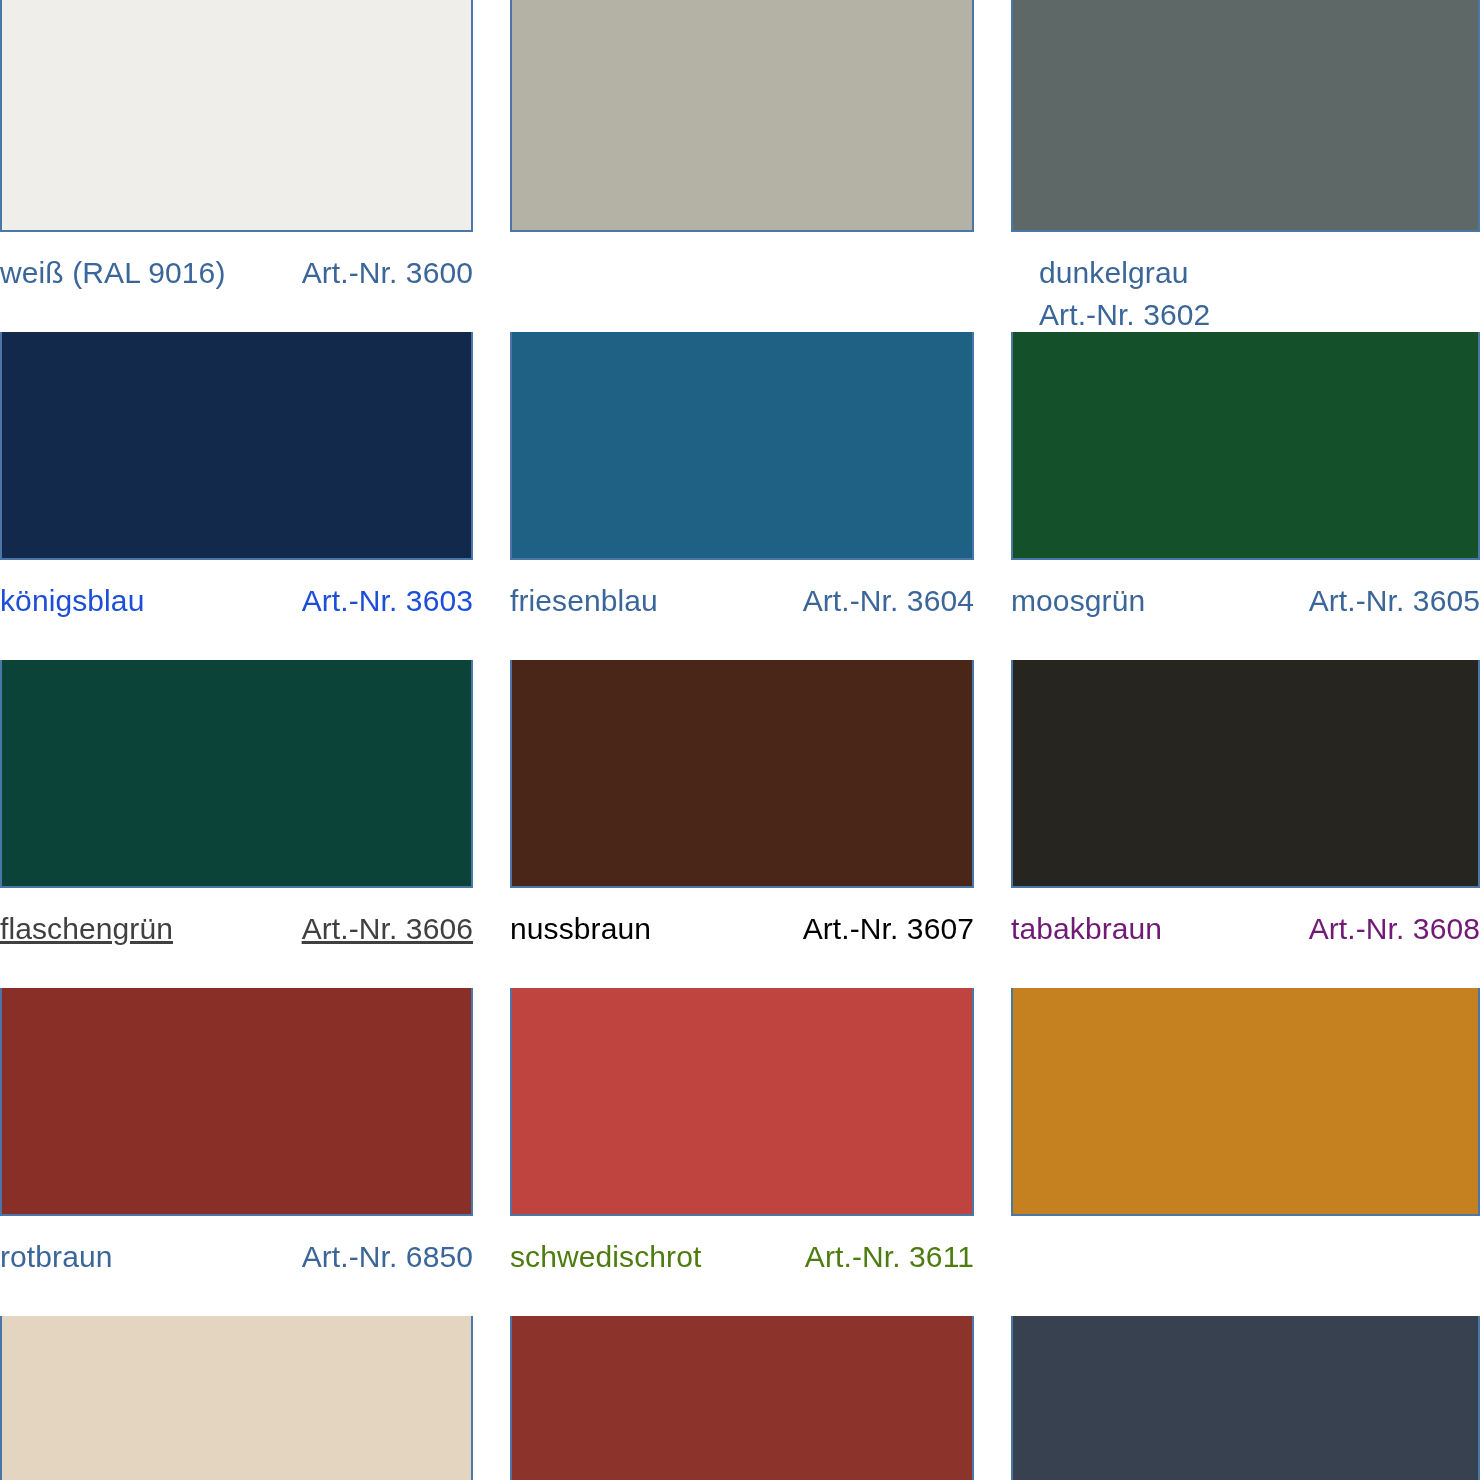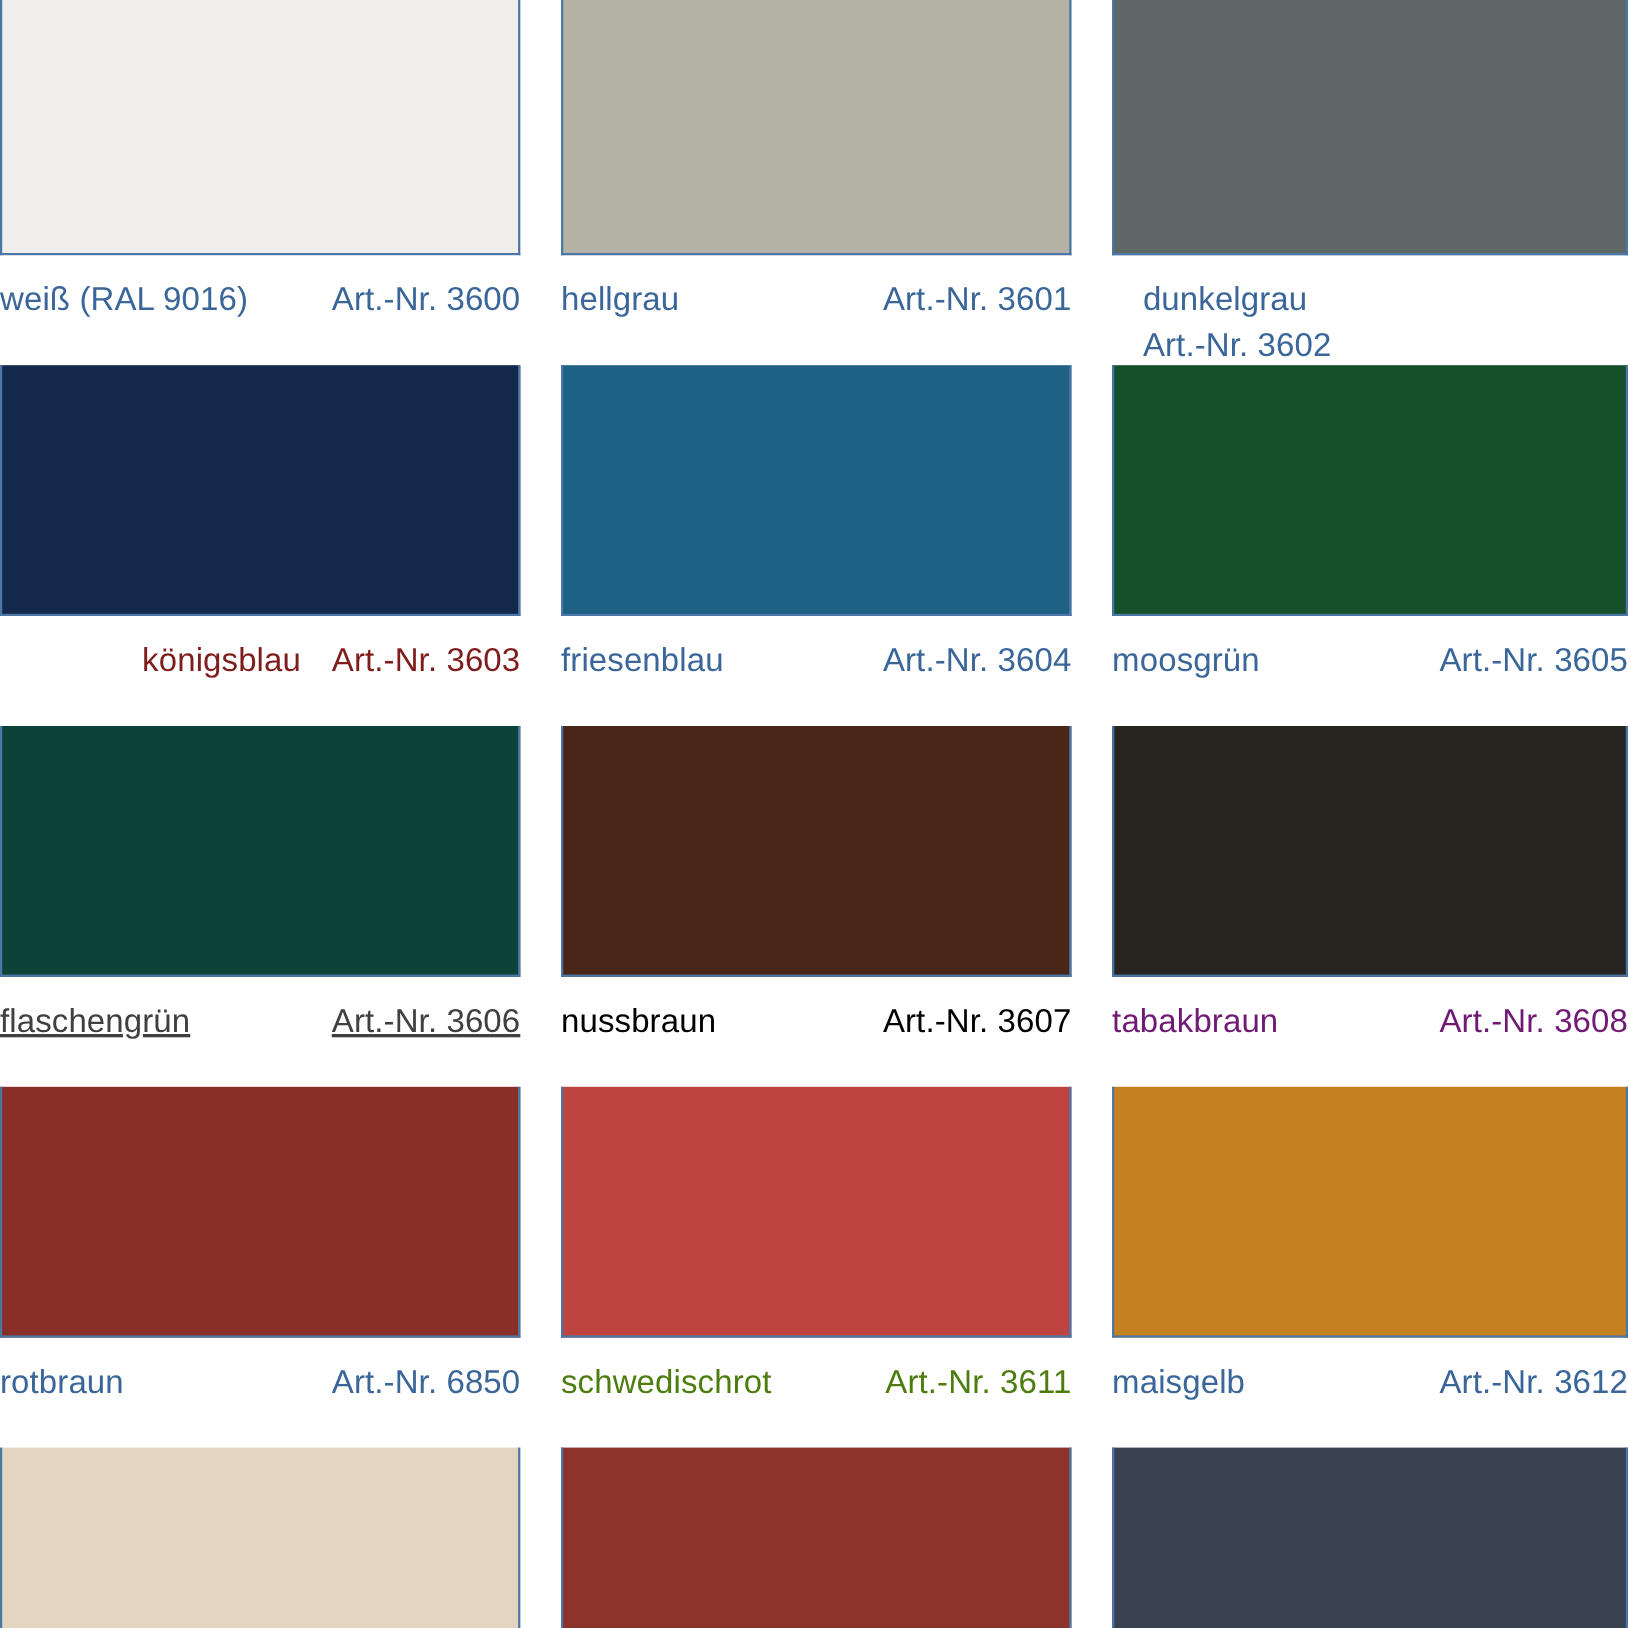--- a/index.html
+++ b/index.html
@@ -92,39 +92,35 @@
     <div class="swatch-cell">
       <div class="swatch-chip" style="background-color: rgb(239, 238, 234); border-color: rgb(74, 118, 168);"></div>
       <div class="swatch-caption" style="color: rgb(59, 102, 153);">
         <span class="swatch-name">weiß (RAL 9016)</span>
         <span class="swatch-art">Art.-Nr. 3600</span>
       </div>
     </div>
     <div class="col-gap"></div>
     <div class="swatch-cell">
       <div class="swatch-chip" style="background-color: rgb(180, 178, 164); border-color: rgb(74, 118, 168);"></div>
-      <div class="swatch-caption" style="color: rgb(59, 102, 153);">
-        <span class="swatch-name">hellgrau</span>
-        <span class="swatch-art">Art.-Nr. 3601</span>
-      </div>
     </div>
     <div class="col-gap"></div>
     <div class="swatch-cell">
       <div class="swatch-chip" style="background-color: rgb(94, 105, 103); border-color: rgb(74, 118, 168);"></div>
       <div class="swatch-caption" style="color: rgb(59, 102, 153); flex-direction: column;">
         <span class="swatch-name">dunkelgrau</span>
         <span class="swatch-art">Art.-Nr. 3602</span>
       </div>
     </div>
   </div>
 
   <div class="swatch-grid">
     <div class="swatch-cell">
       <div class="swatch-chip" style="background-color: rgb(19, 41, 75); border-color: rgb(74, 118, 168);"></div>
-      <div class="swatch-caption" style="color: #7f1d1d; justify-content: flex-end;">
+      <div class="swatch-caption" style="color: #1d4ed8;">
         <span class="swatch-name">königsblau</span>
         <span class="swatch-art">Art.-Nr. 3603</span>
       </div>
     </div>
     <div class="col-gap"></div>
     <div class="swatch-cell">
       <div class="swatch-chip" style="background-color: rgb(31, 97, 132); border-color: rgb(74, 118, 168);"></div>
       <div class="swatch-caption" style="color: rgb(59, 102, 153);">
         <span class="swatch-name">friesenblau</span>
         <span class="swatch-art">Art.-Nr. 3604</span>
@@ -178,24 +174,20 @@
     <div class="swatch-cell">
       <div class="swatch-chip" style="background-color: rgb(191, 68, 64); border-color: rgb(74, 118, 168);"></div>
       <div class="swatch-caption" style="color: #4d7c0f;">
         <span class="swatch-name">schwedischrot</span>
         <span class="swatch-art">Art.-Nr. 3611</span>
       </div>
     </div>
     <div class="col-gap"></div>
     <div class="swatch-cell">
       <div class="swatch-chip" style="background-color: rgb(197, 129, 31); border-color: rgb(74, 118, 168);"></div>
-      <div class="swatch-caption" style="color: rgb(59, 102, 153);">
-        <span class="swatch-name">maisgelb</span>
-        <span class="swatch-art">Art.-Nr. 3612</span>
-      </div>
     </div>
   </div>
 
   <div class="swatch-grid row-last">
     <div class="swatch-cell">
       <div class="swatch-chip" style="background-color: rgb(228, 213, 192); border-color: rgb(74, 118, 168);"></div>
 
     </div>
     <div class="col-gap"></div>
     <div class="swatch-cell">

